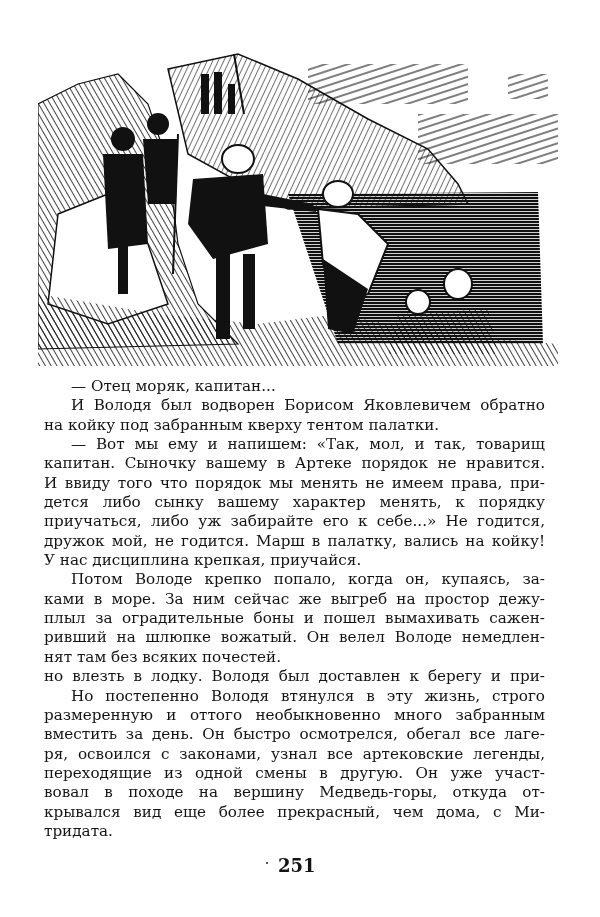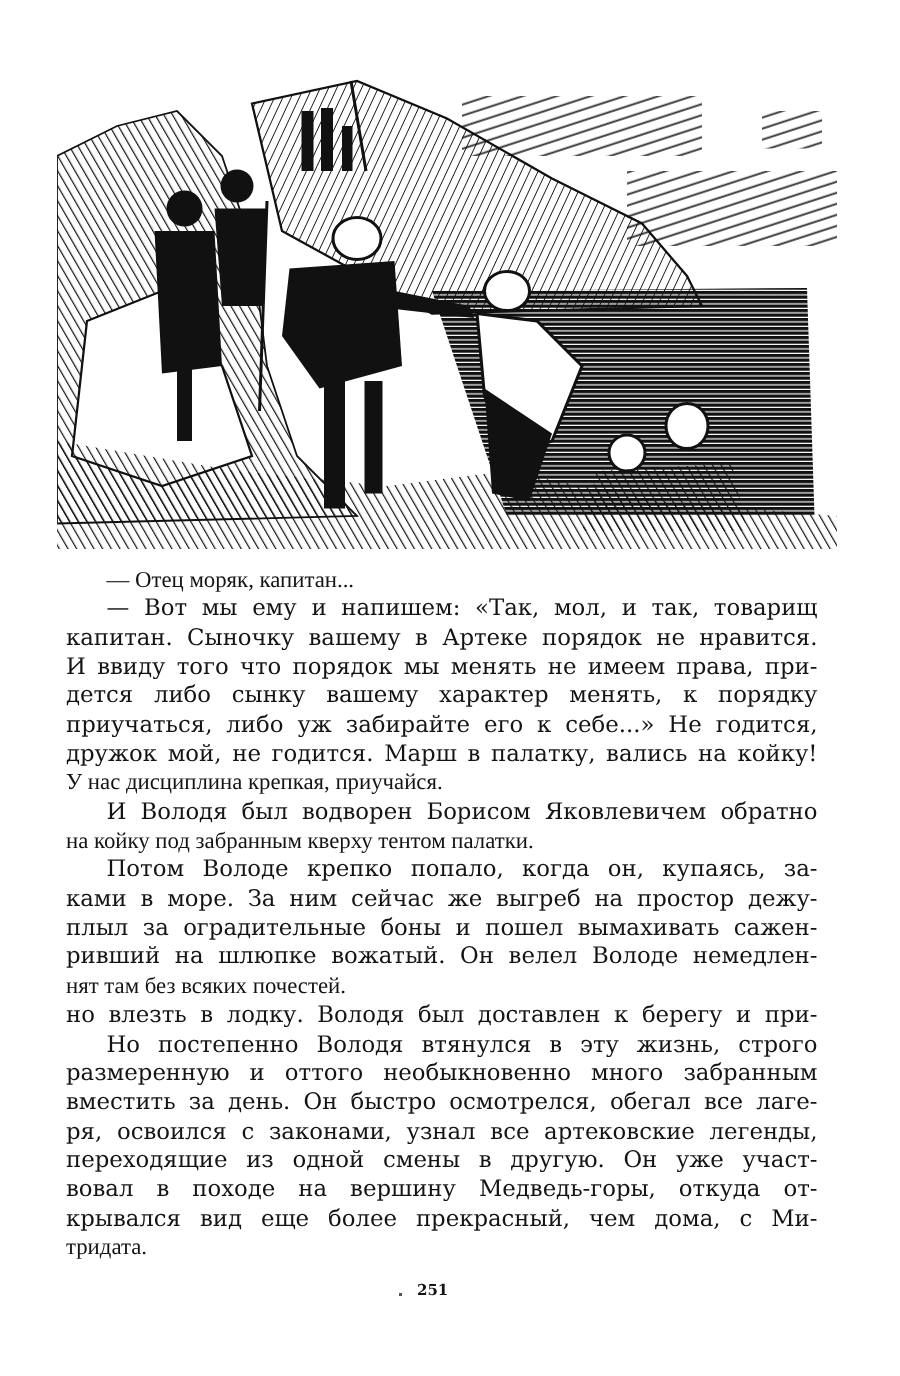--- a/index.html
+++ b/index.html
@@ -4,25 +4,25 @@
 <style>
   html, body { margin: 0; padding: 0; background: #ffffff; }
   body { width: 600px; height: 917px; position: relative; overflow: hidden; }
   .illustration { position: absolute; left: 38px; top: 44px; width: 528px; height: 322px; }
   .text-block {
     position: absolute; left: 44px; top: 377px; width: 501px;
     font-family: "DejaVu Serif", serif; font-size: 15.2px; line-height: 19.35px;
     color: #141414; text-align: justify;
   }
   .line { display: block; white-space: nowrap; text-align-last: justify; text-align: justify; height: 19.35px; overflow: visible; }
-  .line.last { text-align-last: left; font-family: Liberation Serif, serif; }
+  .line.last { text-align-last: left; }
   .line.indent { padding-left: 27px; }
   .page-number {
     position: absolute; left: 278px; top: 855px;
-    font-family: "DejaVu Serif", serif; font-size: 10px; font-weight: bold; color: #141414;
+    font-family: "DejaVu Serif", serif; font-size: 18px; font-weight: bold; color: #141414;
   }
   .page-dot { position: absolute; left: 266px; top: 862px; width: 2px; height: 2px; background: #555; }
 </style>
 </head>
 <body>
 
 <div class="illustration">
   <svg width="528" height="322" viewBox="0 0 528 322" xmlns="http://www.w3.org/2000/svg">
     <defs>
       <pattern id="hatchDiag" width="5" height="5" patternUnits="userSpaceOnUse" patternTransform="rotate(-30)">
@@ -90,31 +90,31 @@
       <path d="M360 270 L450 265 L460 310 L350 310 Z" fill="url(#hatchDiag)"></path>
     </g>
   </svg>
 </div>
 
 <div class="text-block">
   <div>
     <span class="line indent last">— Отец моряк, капитан...</span>
   </div>
   <div>
+    <span class="line indent">И Володя был водворен Борисом Яковлевичем обратно</span>
+    <span class="line last">на койку под забранным кверху тентом палатки.</span>
+  </div>
+  <div>
     <span class="line indent">— Вот мы ему и напишем: «Так, мол, и так, товарищ</span>
     <span class="line">капитан. Сыночку вашему в Артеке порядок не нравится.</span>
     <span class="line">И ввиду того что порядок мы менять не имеем права, при-</span>
     <span class="line">дется либо сынку вашему характер менять, к порядку</span>
     <span class="line">приучаться, либо уж забирайте его к себе...» Не годится,</span>
     <span class="line">дружок мой, не годится. Марш в палатку, вались на койку!</span>
     <span class="line last">У нас дисциплина крепкая, приучайся.</span>
-  </div>
-  <div>
-    <span class="line indent">И Володя был водворен Борисом Яковлевичем обратно</span>
-    <span class="line last">на койку под забранным кверху тентом палатки.</span>
   </div>
   <div>
     <span class="line indent">Потом Володе крепко попало, когда он, купаясь, за-</span>
     <span class="line">ками в море. За ним сейчас же выгреб на простор дежу-</span>
     <span class="line">плыл за оградительные боны и пошел вымахивать сажен-</span>
     <span class="line">ривший на шлюпке вожатый. Он велел Володе немедлен-</span>
     <span class="line last">нят там без всяких почестей.</span>
     <span class="line">но влезть в лодку. Володя был доставлен к берегу и при-</span>
   </div>
   <div>

